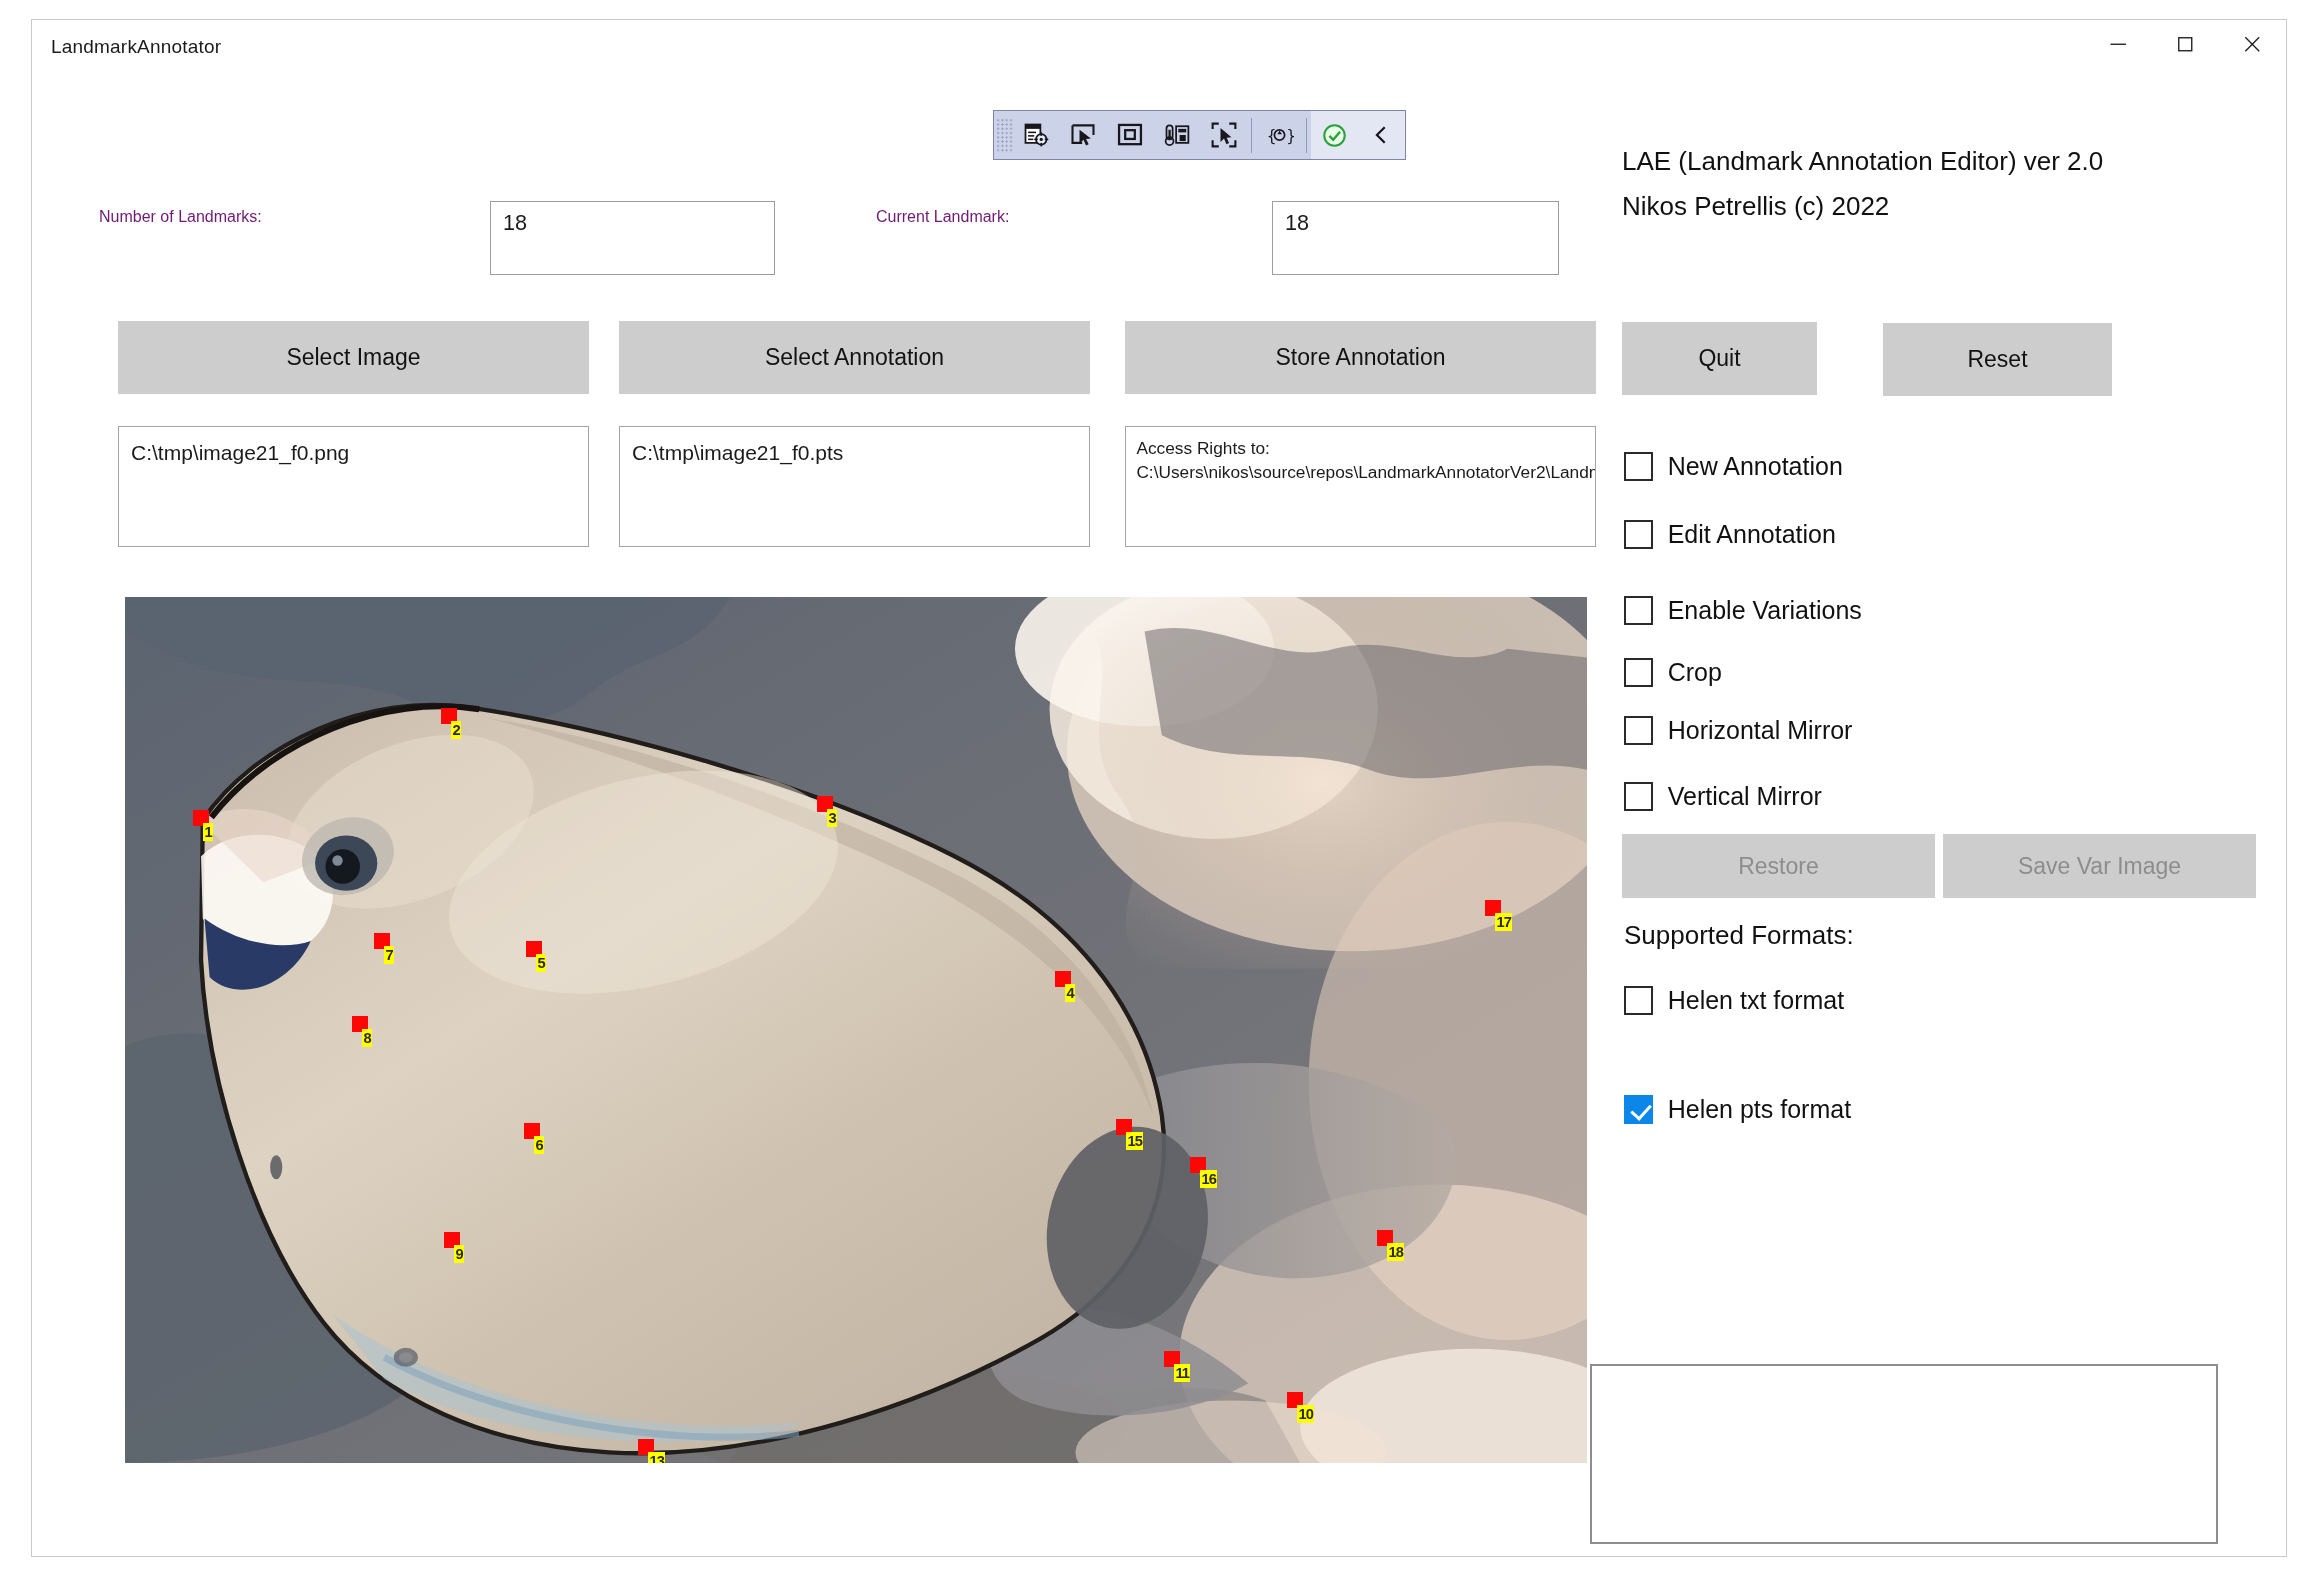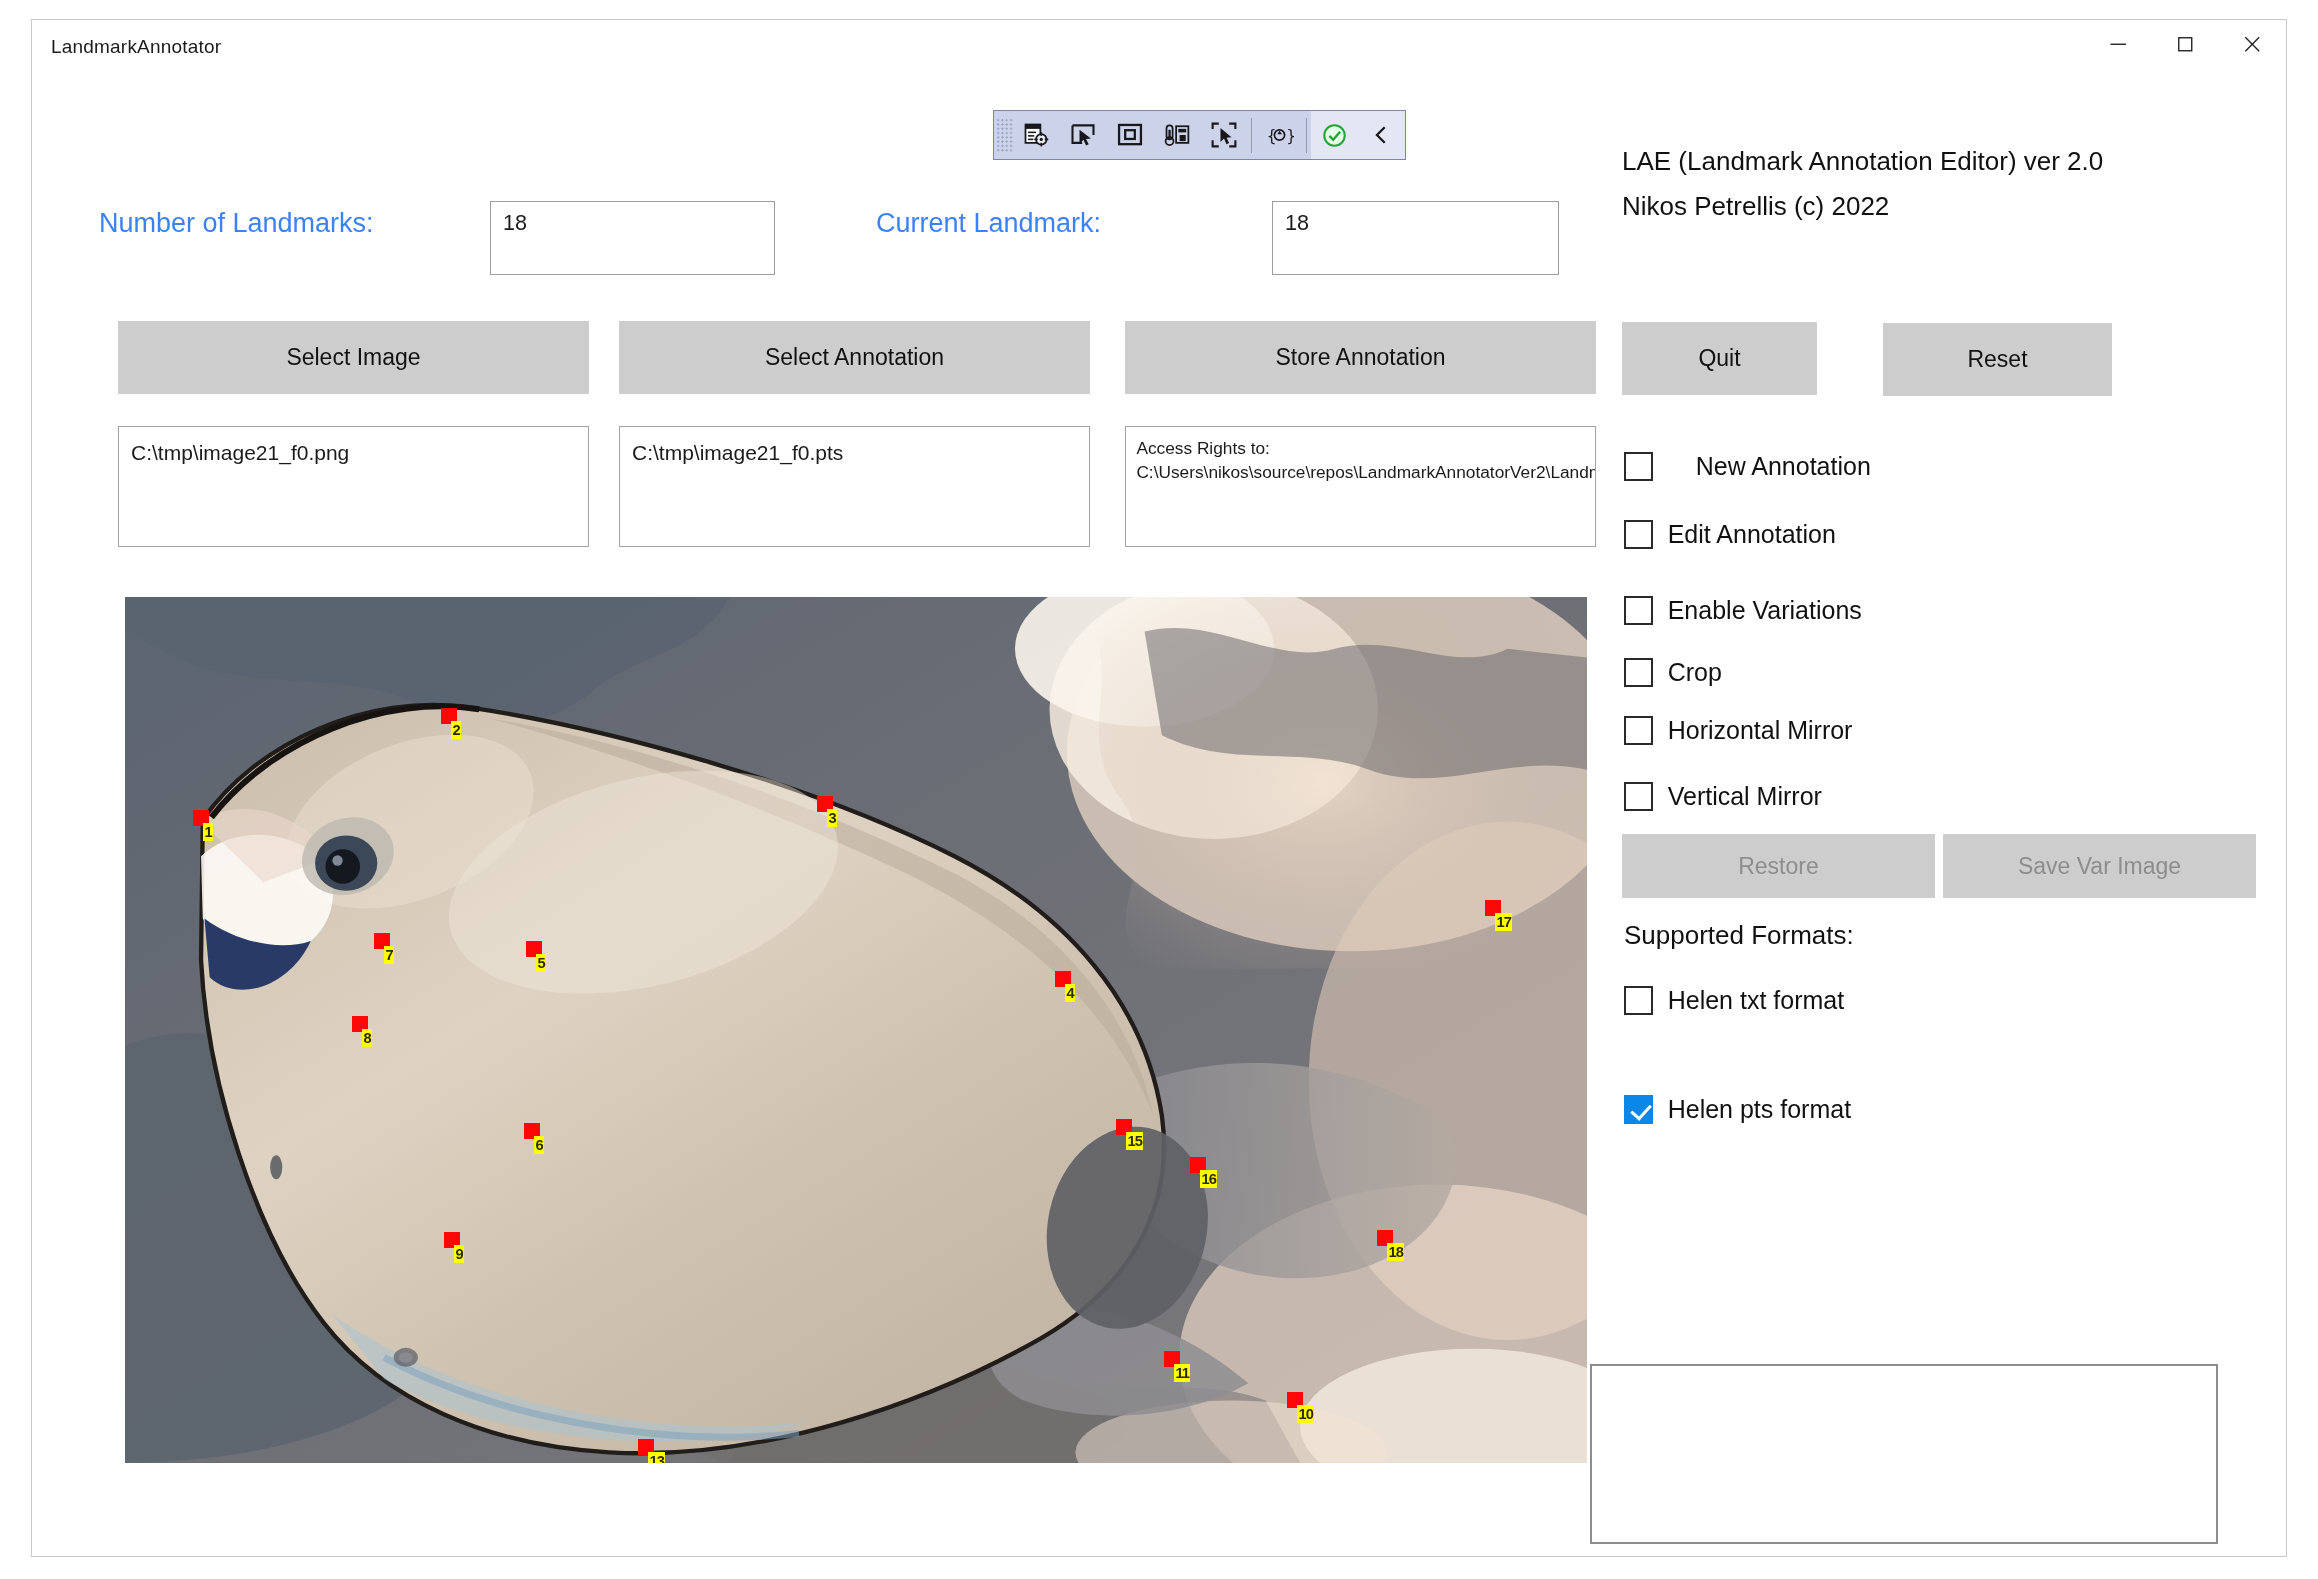--- a/index.html
+++ b/index.html
@@ -31,21 +31,21 @@
     background:#ccd3e8;border:0.9px solid #7b86a8;
     display:flex;align-items:center;box-sizing:border-box;
   }
   .vs-grip{width:17.3px;height:35px;margin-left:1.7px;
     background-image:radial-gradient(#8d97b8 0.9px, transparent 1px);
     background-size:4.3px 4.3px;opacity:.85;}
   .vs-btn{width:47px;height:40px;display:flex;align-items:center;justify-content:center;}
   .vs-sep{width:0.9px;height:35px;background:#8f99b9;margin:0 3.5px;}
   .vs-group{background:#e3e7f4;display:flex;align-items:center;height:48px;}
   
-  .lbl{position:absolute;font-size:27px;color:#3b82f6;white-space:nowrap;}
+  .lbl{position:absolute;font-size:16px;color:#701a75;white-space:nowrap;}
   .field{
     position:absolute;background:#fff;border:1.7px solid #9d9d9d;
     box-sizing:border-box;
   }
   .field .val{
     position:absolute;left:12px;top:7.8px;font-size:21.6px;color:#1b1b1b;
   }
   .btn{
     position:absolute;background:#cdcdcd;border:none;
     display:flex;align-items:center;justify-content:center;
@@ -226,21 +226,21 @@
 
   <div class="btn" style="left:1093px;top:301px;width:471px;height:73px;">Store Annotation</div>
   <div class="pathbox small" style="left:1093px;top:406px;width:471px;height:121px;">Access Rights to: C:\Users\nikos\source\repos\LandmarkAnnotatorVer2\LandmarkAnnotator\bin\x86\Debug\AppX</div>
 
   <div class="apptitle" style="left:1590px;top:123px;">LAE (Landmark Annotation Editor) ver 2.0</div>
   <div class="apptitle" style="left:1590px;top:168px;">Nikos Petrellis (c) 2022</div>
 
   <div class="btn" style="left:1590px;top:302px;width:195px;height:73px;">Quit</div>
   <div class="btn" style="left:1851px;top:296px;width:229px;height:73px;margin-top:7px;">Reset</div>
 
-  <div class="cbrow" style="left:1592px;top:432px;gap:28px;">
+  <div class="cbrow" style="left:1592px;top:432px;">
     <div class="cbbox"></div>
     <div class="cblabel">New Annotation</div>
   </div>
   <div class="cbrow" style="left:1592px;top:500px;">
     <div class="cbbox"></div>
     <div class="cblabel">Edit Annotation</div>
   </div>
   <div class="cbrow" style="left:1592px;top:576px;">
     <div class="cbbox"></div>
     <div class="cblabel">Enable Variations</div>

